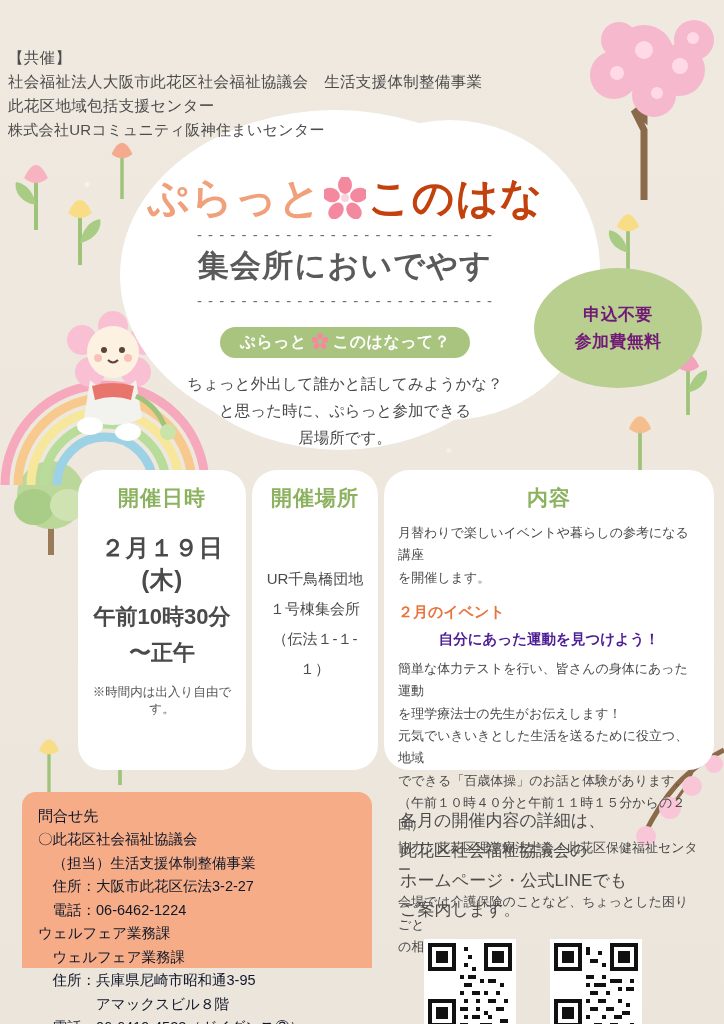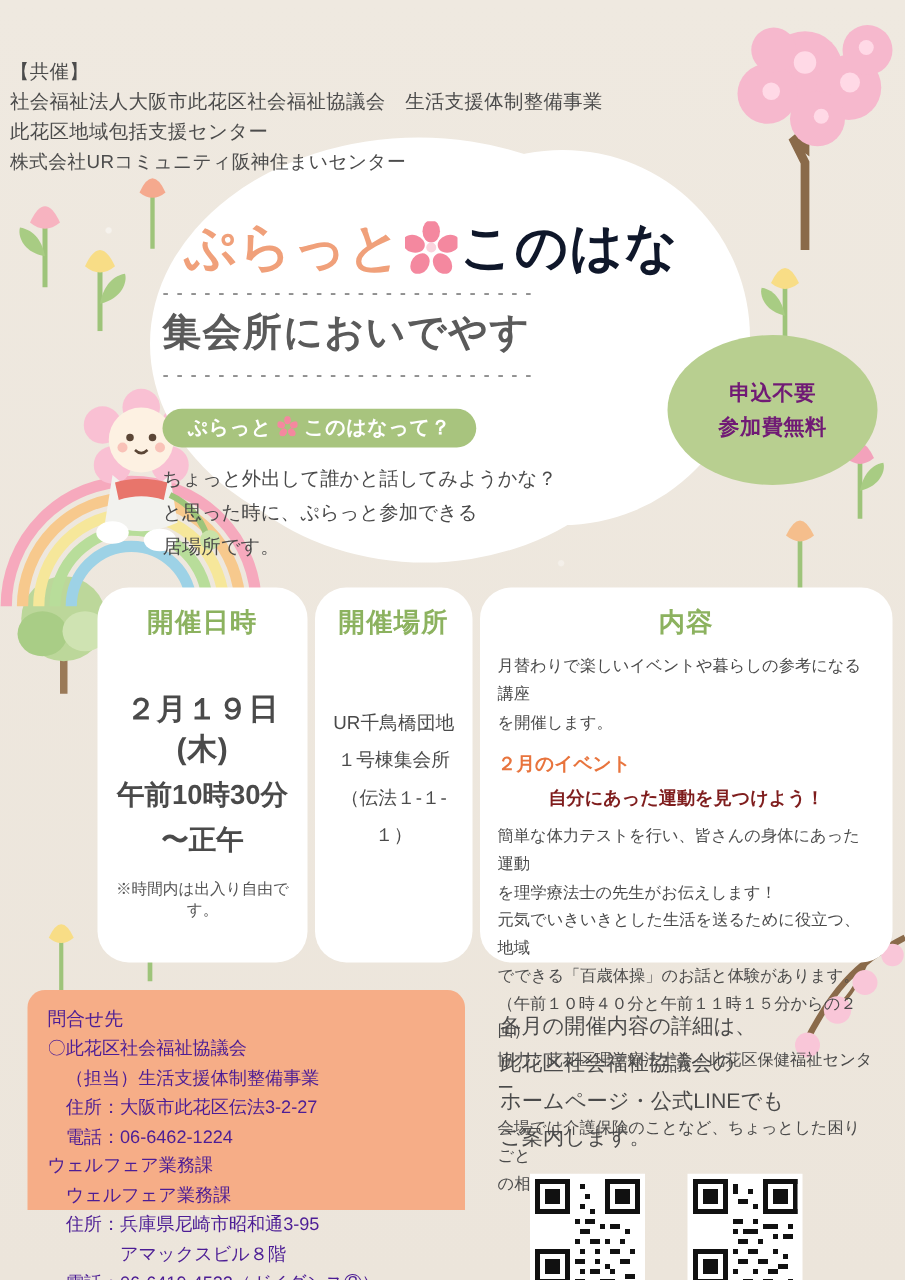--- a/index.html
+++ b/index.html
@@ -33,26 +33,26 @@
   .circle-white2{
     position:absolute;left:300px;top:120px;width:300px;height:300px;
     background:#fff;border-radius:50%;z-index:2;
   }
   .circle-white3{
     position:absolute;left:150px;top:150px;width:380px;height:300px;
     background:#fff;border-radius:50%;z-index:2;
   }
 
   
-  .titleblock{position:absolute;left:130px;top:175px;width:430px;z-index:5;}
+  .titleblock{position:absolute;left:130px;top:175px;width:430px;z-index:5;text-align:center;}
   .title-main{
     font-size:42px;font-weight:bold;color:#f0a07a;letter-spacing:.02em;
     display:flex;align-items:center;justify-content:center;gap:2px;line-height:1.1;
   }
-  .title-main .t2{color:#0f172a;}
+  .title-main .t2{color:#c2410c;}
   .dashline{color:#6f6f6f;font-size:15px;letter-spacing:1px;margin:5px 0 2px;}
   .title-sub{font-size:31px;font-weight:bold;color:#5a5a5a;letter-spacing:.04em;}
   .pill{
     display:inline-block;margin-top:16px;background:#a8c47e;color:#fff;
     border-radius:16px;padding:5px 20px;font-size:16px;font-weight:bold;letter-spacing:.03em;
   }
   .pill .sakura-mini{display:inline-block;vertical-align:-2px;}
   .lead{margin-top:12px;font-size:15.5px;line-height:1.75;color:#4a4a4a;}
 
   
@@ -66,35 +66,35 @@
   
   .panels{position:absolute;left:14px;top:470px;width:700px;height:300px;z-index:5;}
   .panel{
     position:absolute;top:0;background:#fff;border-radius:25px;height:300px;
     box-sizing:border-box;padding:14px 14px 10px;
   }
   .p1{left:64px;width:168px;}
   .p2{left:238px;width:126px;}
   .p3{left:370px;width:330px;}
   .p-head{text-align:center;font-size:21px;font-weight:bold;color:#8cb25f;letter-spacing:.05em;}
-  .p1 .body{text-align:center;margin-top:39px;}
+  .p1 .body{text-align:center;margin-top:20px;}
   .p1 .l1{font-size:24px;color:#4a4a4a;font-weight:bold;letter-spacing:.02em;}
   .p1 .l2{font-size:22px;color:#4a4a4a;font-weight:bold;margin-top:6px;}
   .p1 .l3{font-size:22px;color:#4a4a4a;font-weight:bold;margin-top:6px;}
   .p1 .note{font-size:12.5px;color:#555;margin-top:16px;}
   .p2 .body{text-align:center;margin-top:52px;font-size:15px;line-height:2;color:#4a4a4a;}
   .p3 .body{margin-top:10px;font-size:13px;line-height:1.72;color:#4a4a4a;}
   .p3 .ev-title{color:#e8743d;font-weight:bold;font-size:15px;margin:10px 0 0;}
-  .p3 .ev-title2{color:#7f1d1d;font-weight:bold;text-align:center;font-size:14.5px;margin:2px 0 6px;}
+  .p3 .ev-title2{color:#4c1d95;font-weight:bold;text-align:center;font-size:14.5px;margin:2px 0 6px;}
   .p3 .gap{height:10px;}
 
   
   .contact{
     position:absolute;left:22px;top:792px;width:350px;height:176px;
-    background:#f6ad87;border-radius:14px 14px 0 0;color:#4c1d95;z-index:5;
+    background:#f6ad87;border-radius:14px 14px 0 0;color:#0f172a;z-index:5;
     box-sizing:border-box;padding:12px 16px;font-size:14.5px;line-height:1.62;
   }
   .contact .t{font-size:15px;}
   .right-box{
     position:absolute;left:386px;top:792px;width:330px;height:232px;z-index:5;
     box-sizing:border-box;padding:14px 10px 10px 14px;
   }
   .right-box .msg{font-size:17px;line-height:1.75;color:#4a4a4a;}
   .qrs{display:flex;gap:34px;margin-top:14px;padding-left:24px;}
   .qr-wrap{text-align:center;}

